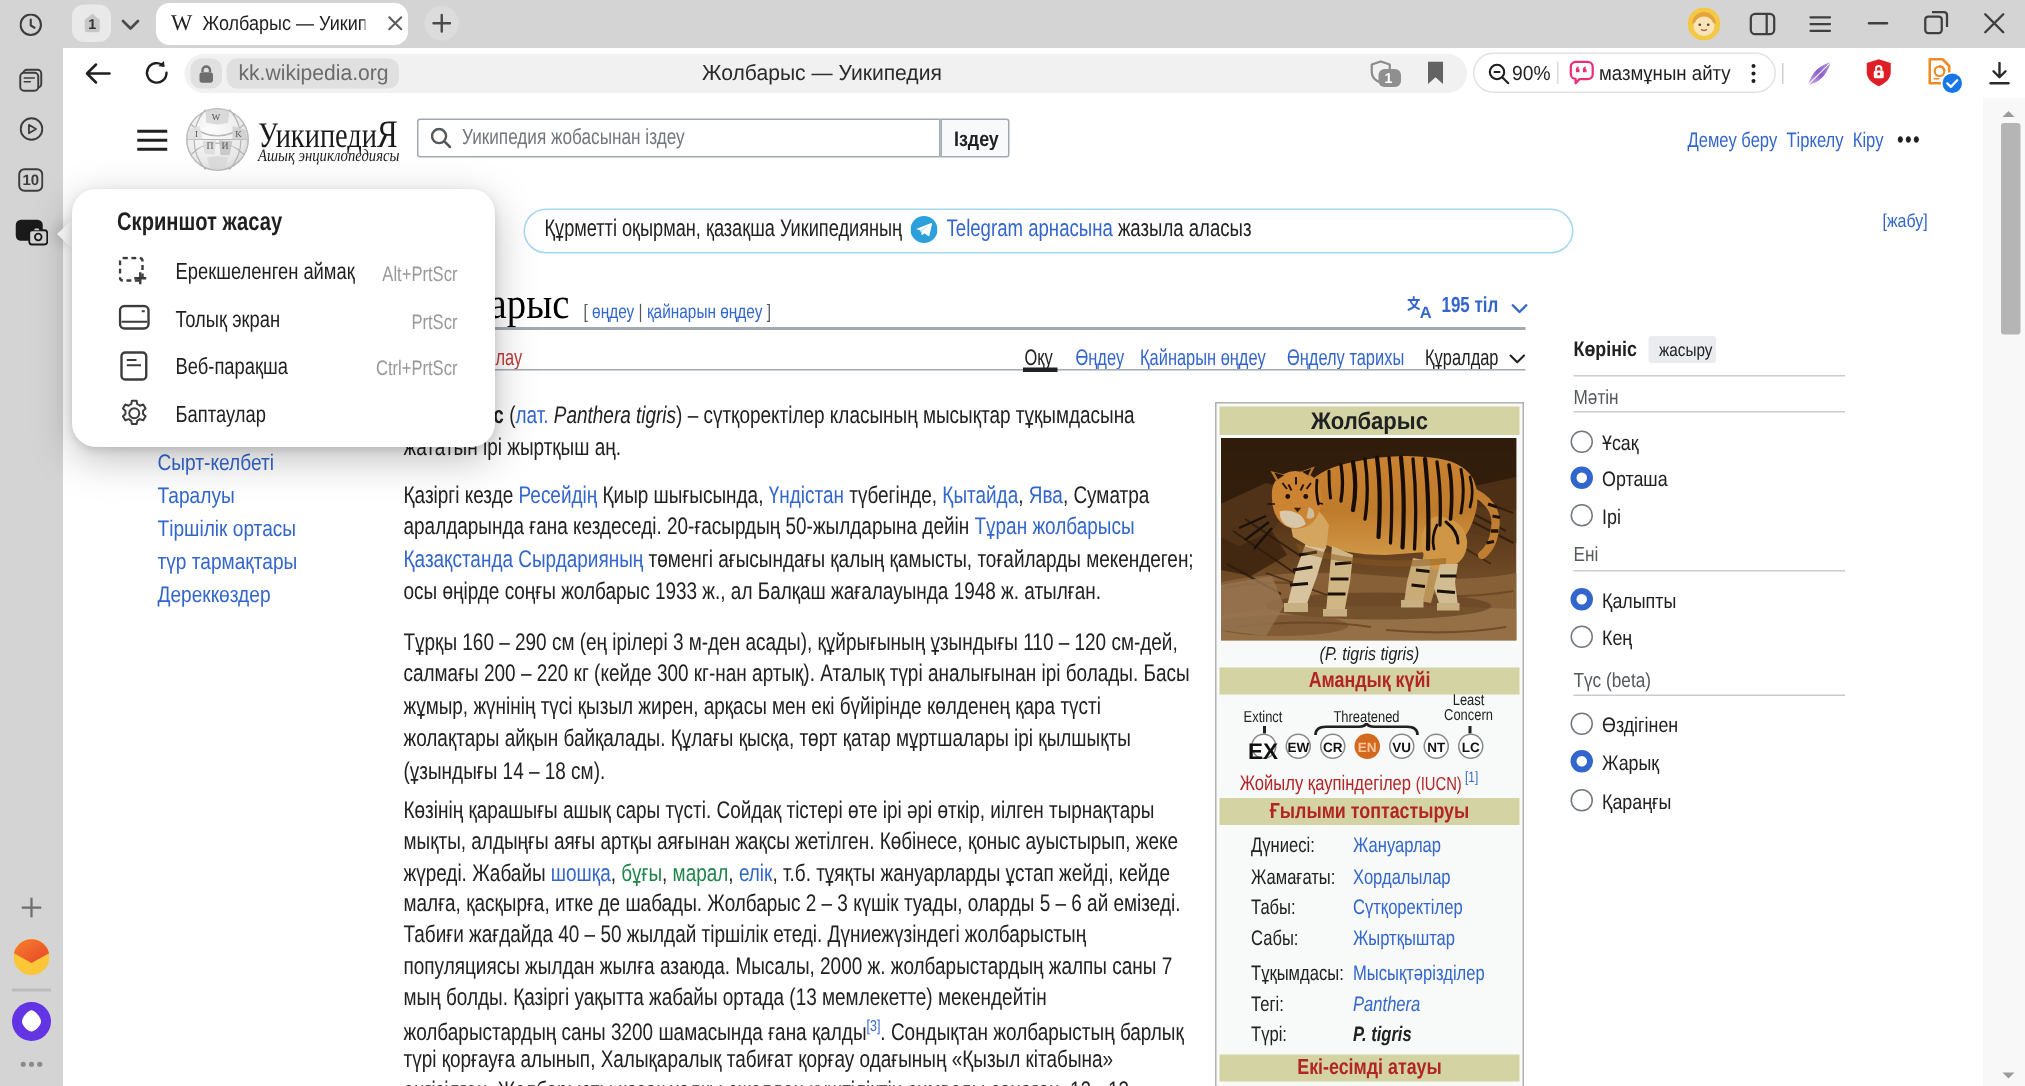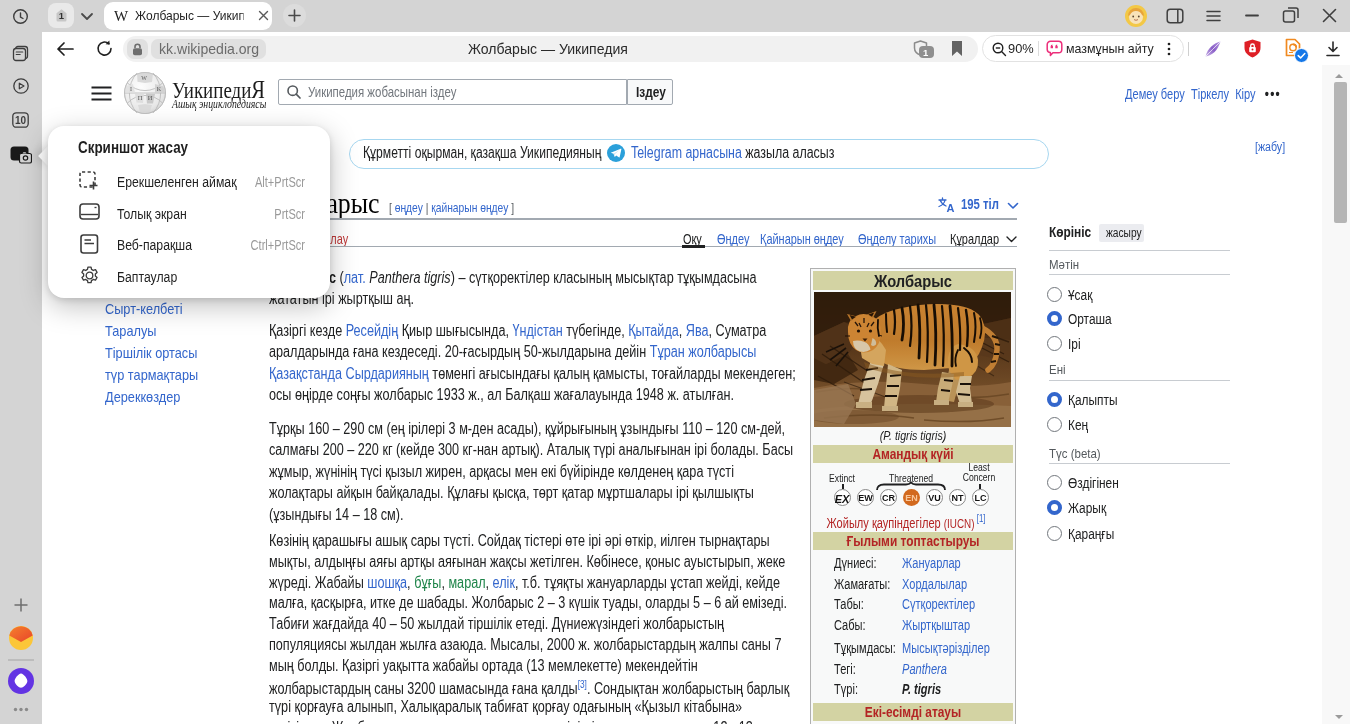--- a/index.html
+++ b/index.html
@@ -429,21 +429,21 @@
       <path d="M1 8 Q1 2.5 8 2.5 L30 2.5 Q34 2.5 35 0 Q36 2.5 40 2.5 L62 2.5 Q69 2.5 69 8" fill="none" stroke="#202122" stroke-width="1.8"></path>
     </svg>
   <g id="circles"></g>
   <div class="abs" style="left:791.5px;top:424px;width:17px;height:17px;border-radius:50%;background:#fff;border:1px solid #888;box-sizing:border-box;"></div>
   <div class="abs" style="left:815px;top:424px;width:17px;height:17px;border-radius:50%;background:#fff;border:1px solid #888;box-sizing:border-box;"></div>
   <div class="abs" style="left:838px;top:424px;width:17px;height:17px;border-radius:50%;background:#fff;border:1px solid #888;box-sizing:border-box;"></div>
   <div class="abs" style="left:861px;top:424px;width:17px;height:17px;border-radius:50%;background:#d2691e;box-sizing:border-box;"></div>
   <div class="abs" style="left:884px;top:424px;width:17px;height:17px;border-radius:50%;background:#fff;border:1px solid #888;box-sizing:border-box;"></div>
   <div class="abs" style="left:907px;top:424px;width:17px;height:17px;border-radius:50%;background:#fff;border:1px solid #888;box-sizing:border-box;"></div>
   <div class="abs" style="left:930px;top:424px;width:17px;height:17px;border-radius:50%;background:#fff;border:1px solid #888;box-sizing:border-box;"></div>
-  <div class="tx" style="left:800px;top:428px;transform:translateX(-50%);font-size:11px;font-weight:bold;color:#111;font-style:italic;">EX</div>
+  <div class="tx" style="left:800px;top:428px;transform:translateX(-50%);font-size:15px;font-weight:bold;color:#111;">EX</div>
   <div class="tx" style="left:823.5px;top:428px;transform:translateX(-50%);font-size:9px;font-weight:bold;color:#111;">EW</div>
   <div class="tx" style="left:846.5px;top:428px;transform:translateX(-50%);font-size:9px;font-weight:bold;color:#111;">CR</div>
   <div class="tx" style="left:869.5px;top:428px;transform:translateX(-50%);font-size:9px;font-weight:bold;color:#f9c79b;">EN</div>
   <div class="tx" style="left:892.5px;top:428px;transform:translateX(-50%);font-size:9px;font-weight:bold;color:#111;">VU</div>
   <div class="tx" style="left:915.5px;top:428px;transform:translateX(-50%);font-size:9px;font-weight:bold;color:#111;">NT</div>
   <div class="tx" style="left:938.5px;top:428px;transform:translateX(-50%);font-size:9px;font-weight:bold;color:#111;">LC</div>
   <div class="tx" style="left:864px;top:448px;transform:translateX(-50%) scaleX(0.79);font-size:14px;color:#b32424;">Жойылу қаупіндегілер <span style="font-size:12.5px;">(IUCN)</span><sup style="font-size:10px;" class="bl"> [1]</sup></div>
   
   <div class="abs" style="left:771px;top:467px;width:200px;height:18px;background:#d3d3a3;"></div>
   <div class="tx" style="left:871px;top:468px;transform:translateX(-50%) scaleX(0.82);font-size:14.5px;font-weight:bold;color:#b32424;">Ғылыми топтастыруы</div>

